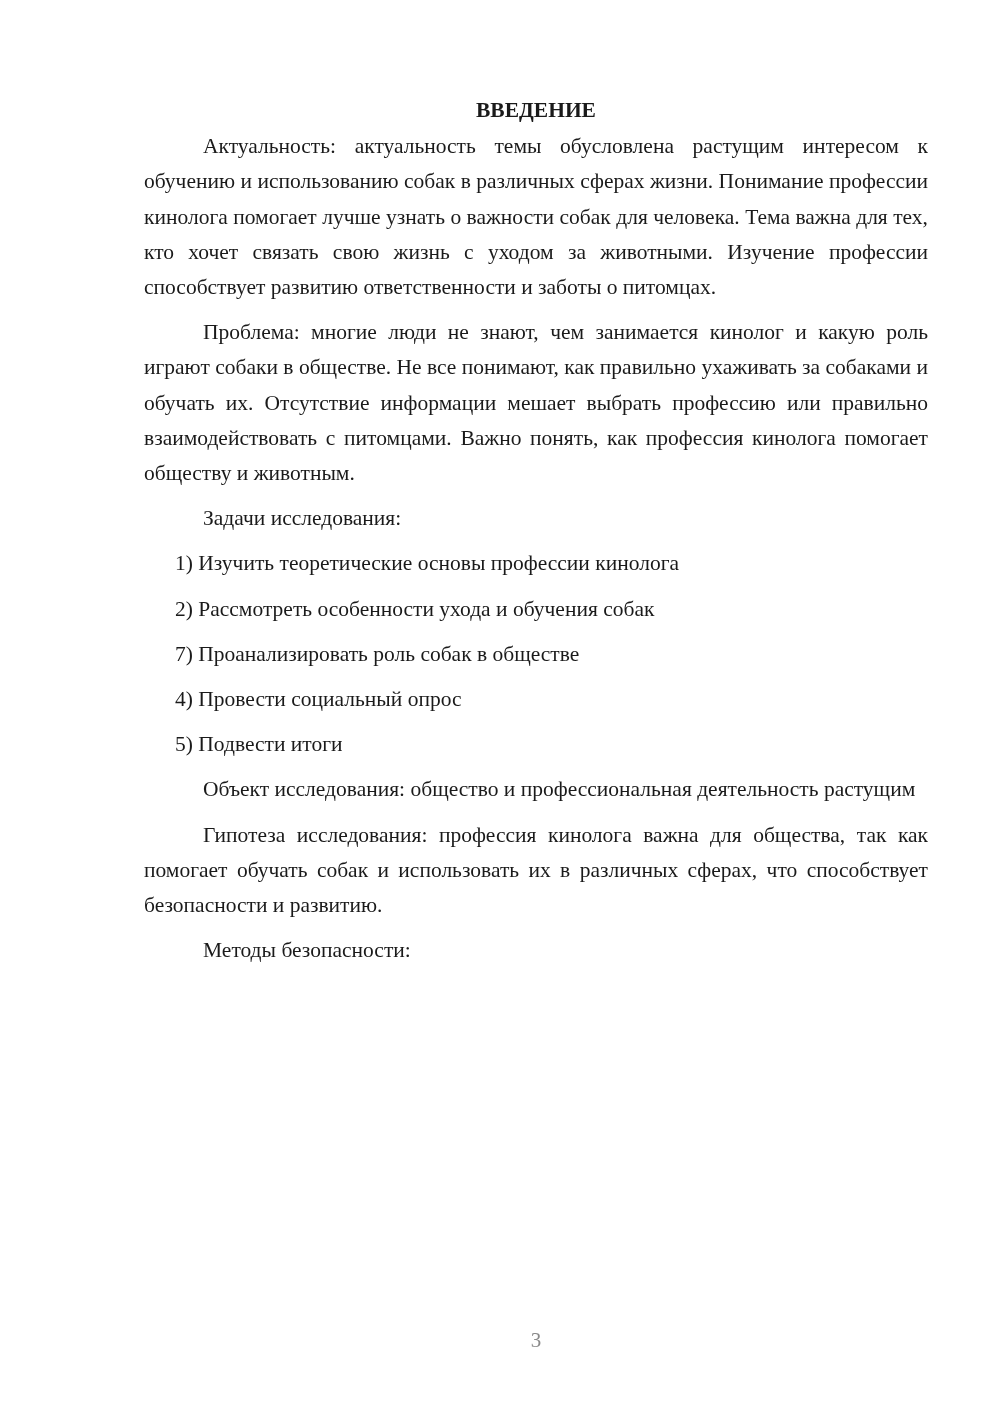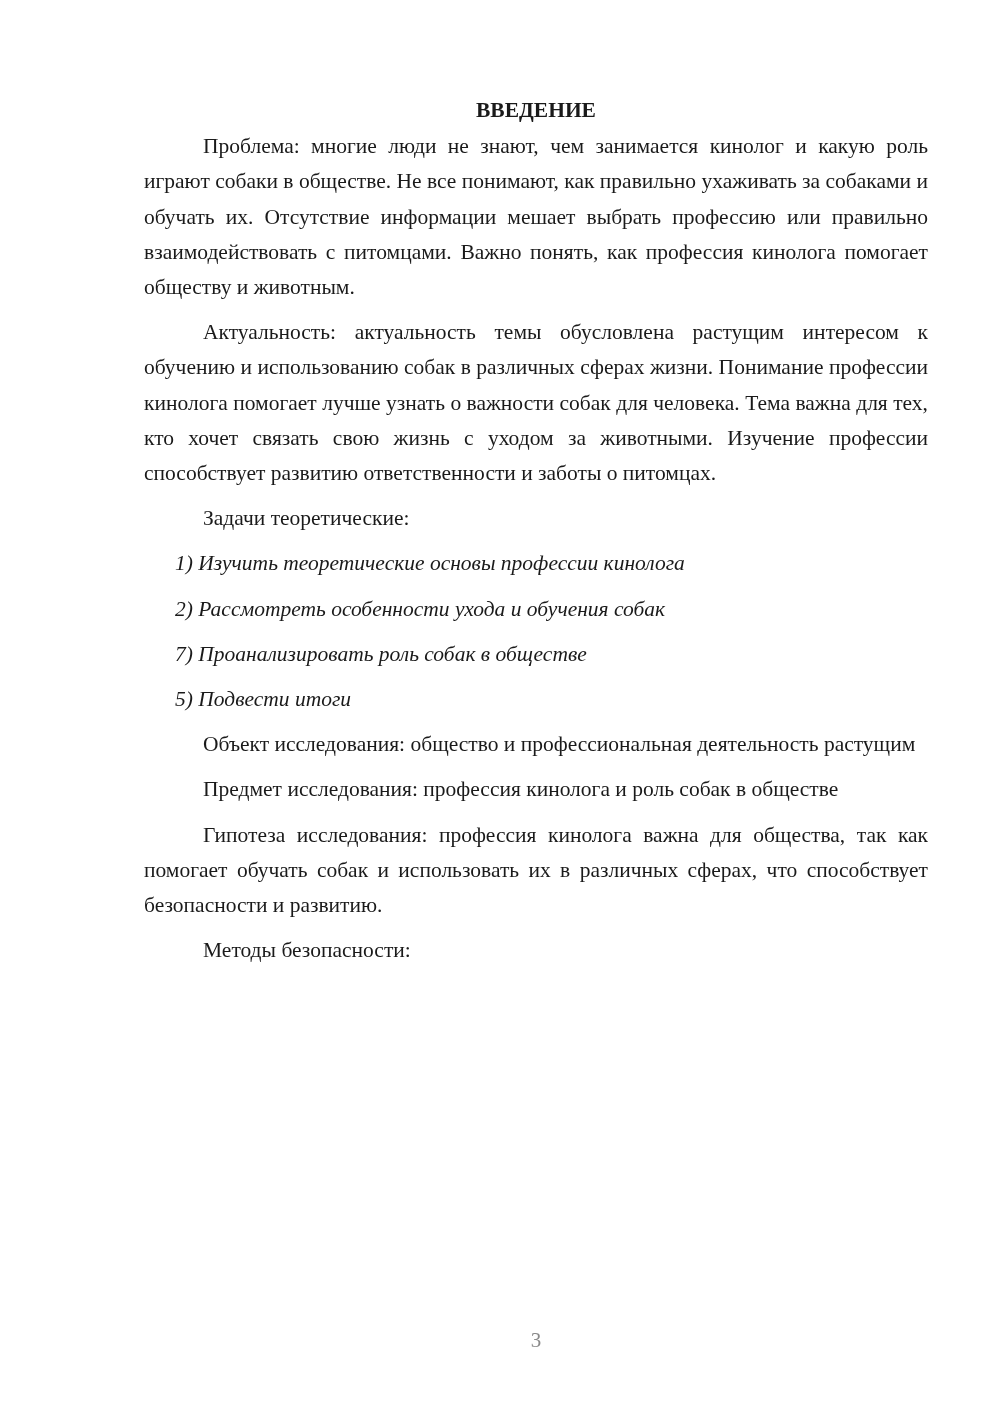--- a/index.html
+++ b/index.html
@@ -42,58 +42,57 @@
       text-indent: 59px;
       margin: 0 0 10px 0;
     }
     .label-line {
       text-indent: 59px;
       margin: 0 0 10px 0;
     }
     .list-item {
       padding-left: 31px;
       margin: 0 0 10px 0;
-      font-style: italic;
     }
     .page-number {
       position: absolute;
       left: 0;
       width: 1000px;
       top: 1328px;
       text-align: center;
       font-size: 21px;
       color: #8a8a8a;
       padding-left: 72px;
       box-sizing: border-box;
     }
   </style>
 </head>
 <body>
 
 <div class="page">
   <div class="content">
     <div class="title">ВВЕДЕНИЕ</div>
 
+    <p class="para">Актуальность: актуальность темы обусловлена растущим интересом к обучению и использованию собак в различных сферах жизни. Понимание профессии кинолога помогает лучше узнать о важности собак для человека. Тема важна для тех, кто хочет связать свою жизнь с уходом за животными. Изучение профессии способствует развитию ответственности и заботы о питомцах.</p>
+
     <p class="para">Проблема: многие люди не знают, чем занимается кинолог и какую роль играют собаки в обществе. Не все понимают, как правильно ухаживать за собаками и обучать их. Отсутствие информации мешает выбрать профессию или правильно взаимодействовать с питомцами. Важно понять, как профессия кинолога помогает обществу и животным.</p>
 
-    <p class="para">Актуальность: актуальность темы обусловлена растущим интересом к обучению и использованию собак в различных сферах жизни. Понимание профессии кинолога помогает лучше узнать о важности собак для человека. Тема важна для тех, кто хочет связать свою жизнь с уходом за животными. Изучение профессии способствует развитию ответственности и заботы о питомцах.</p>
 
-
-    <p class="label-line">Задачи теоретические:</p>
+    <p class="label-line">Задачи исследования:</p>
 
     <div>
       <p class="list-item">1) Изучить теоретические основы профессии кинолога</p>
       <p class="list-item">2) Рассмотреть особенности ухода и обучения собак</p>
       <p class="list-item">7) Проанализировать роль собак в обществе</p>
+      <p class="list-item">4) Провести социальный опрос</p>
       <p class="list-item">5) Подвести итоги</p>
     </div>
 
     <p class="para">Объект исследования: общество и профессиональная деятельность растущим</p>
 
-    <p class="para">Предмет исследования: профессия кинолога и роль собак в обществе</p>
 
     <p class="para">Гипотеза исследования: профессия кинолога важна для общества, так как помогает обучать собак и использовать их в различных сферах, что способствует безопасности и развитию.</p>
 
     <p class="label-line">Методы безопасности:</p>
 
   </div>
 
   <div class="page-number">3</div>
 </div>
 

